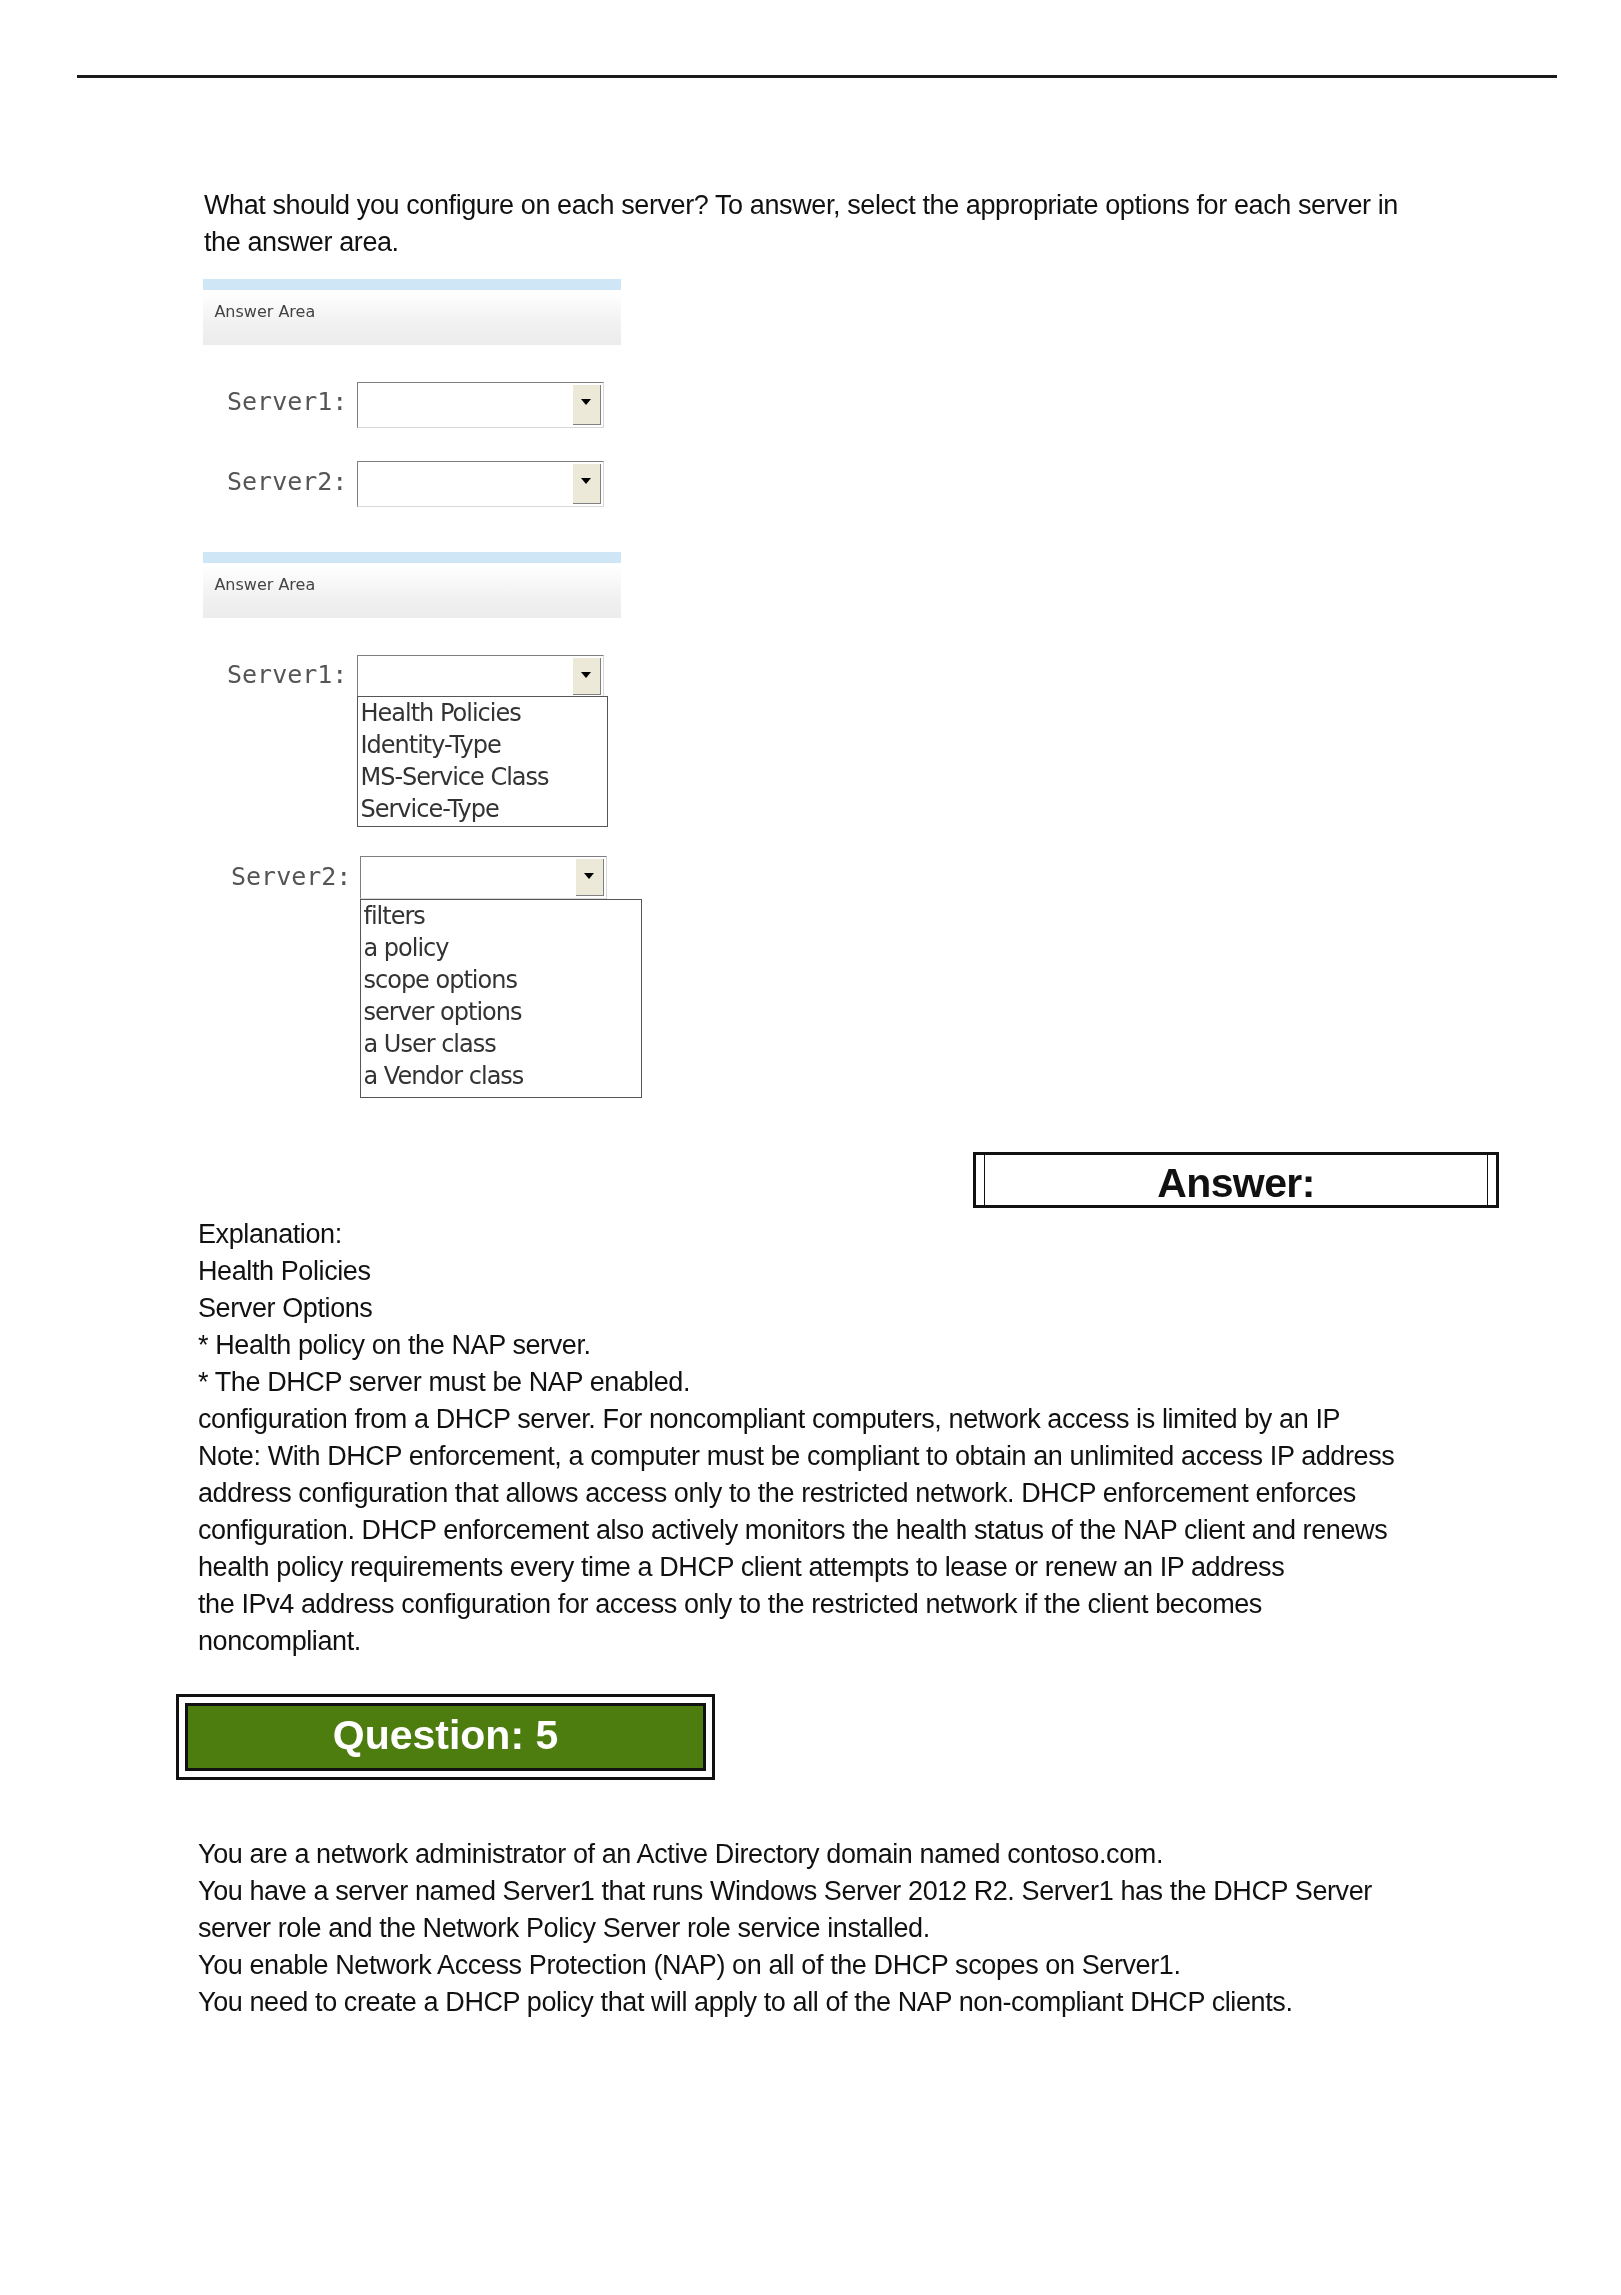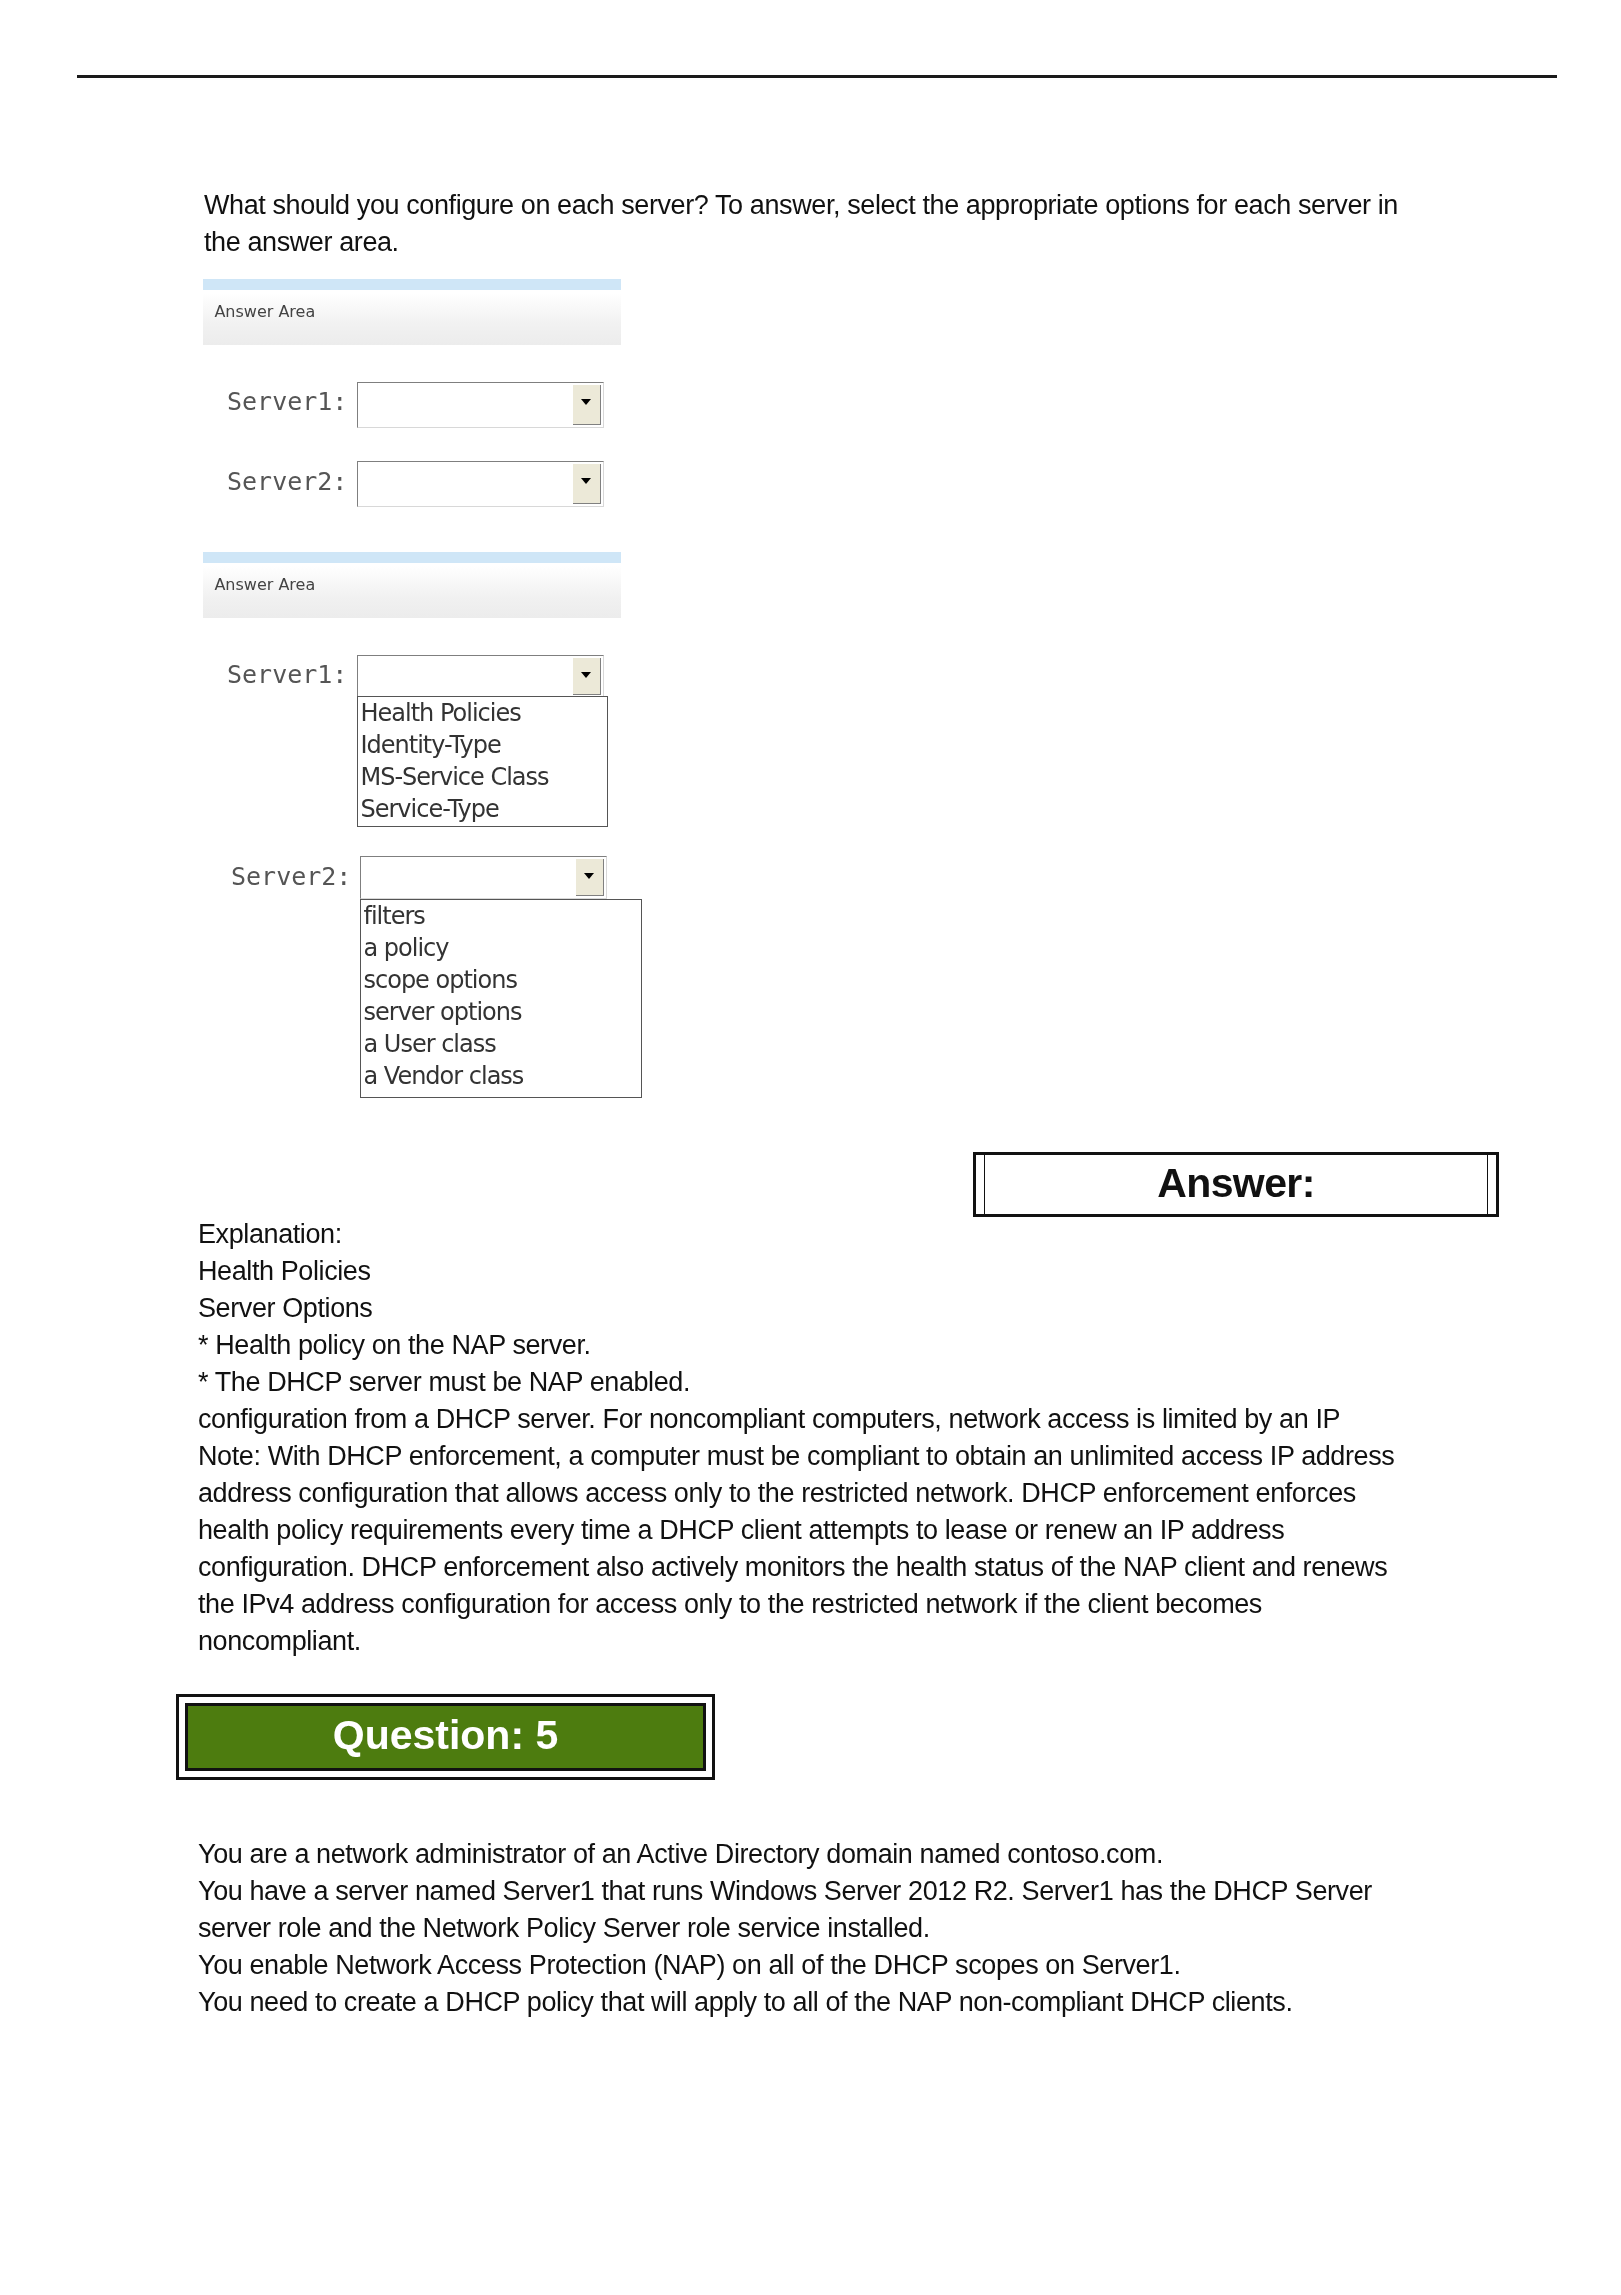--- a/index.html
+++ b/index.html
@@ -16,21 +16,21 @@
   .combo { border:1.9px solid #7f7f7f; border-right-color:#d8d8d8; border-bottom-color:#d8d8d8;
            background:#fff; box-sizing:border-box; }
   .combo .btn { position:absolute; right:1.9px; top:1.9px; bottom:1.9px; width:28px;
                 background:#ece9d8; border-right:1.9px solid #808080; border-bottom:1.9px solid #808080;
                 box-sizing:border-box; }
   .combo .btn::after { content:""; position:absolute; left:7.6px; top:14px;
                 border-left:5.7px solid transparent; border-right:5.7px solid transparent; border-top:6.3px solid #000; }
   .listbox { border:1.9px solid #555; background:#fff; box-sizing:border-box; }
   .opt { font-family:"DejaVu Sans", sans-serif; font-size:24px; line-height:32px; color:#333;
          letter-spacing:-1px; padding-left:2.5px; white-space:nowrap; }
-  .answer-box { left:973px; top:1152px; width:526px; height:65px; border:3.8px solid #111;
+  .answer-box { left:973px; top:1152px; width:526px; height:56px; border:3.8px solid #111;
                 box-sizing:border-box; text-align:center; }
   .answer-box .inl { position:absolute; top:0; bottom:0; width:1.9px; background:#111; }
   .answer-box span { font-size:41px; font-weight:bold; line-height:56px; letter-spacing:-0.6px; }
   .qbox { left:176px; top:1694px; width:539px; height:86px; border:3.2px solid #111; box-sizing:border-box; }
   .qbox .inner { position:absolute; left:6.3px; right:6.3px; top:6.3px; bottom:6.3px;
                  border:3.2px solid #111; background:#4d7c0f; text-align:center; }
   .qbox .inner span { color:#fff; font-size:41px; font-weight:bold; line-height:58px; }
 </style>
 </head>
 <body>
@@ -96,22 +96,22 @@
 
 <div class="abs para" style="left:198px; top:1216px;">
   <div>Explanation:</div>
   <div>Health Policies</div>
   <div>Server Options</div>
   <div>* Health policy on the NAP server.</div>
   <div>* The DHCP server must be NAP enabled.</div>
   <div>configuration from a DHCP server. For noncompliant computers, network access is limited by an IP</div>
   <div>Note: With DHCP enforcement, a computer must be compliant to obtain an unlimited access IP address</div>
   <div>address configuration that allows access only to the restricted network. DHCP enforcement enforces</div>
+  <div>configuration. DHCP enforcement also actively monitors the health status of the NAP client and renews</div>
   <div>health policy requirements every time a DHCP client attempts to lease or renew an IP address</div>
-  <div>configuration. DHCP enforcement also actively monitors the health status of the NAP client and renews</div>
   <div>the IPv4 address configuration for access only to the restricted network if the client becomes</div>
   <div>noncompliant.</div>
 </div>
 
 <div class="abs qbox">
   <div class="inner">
     <span>Question: 5</span>
   </div>
 </div>
 

